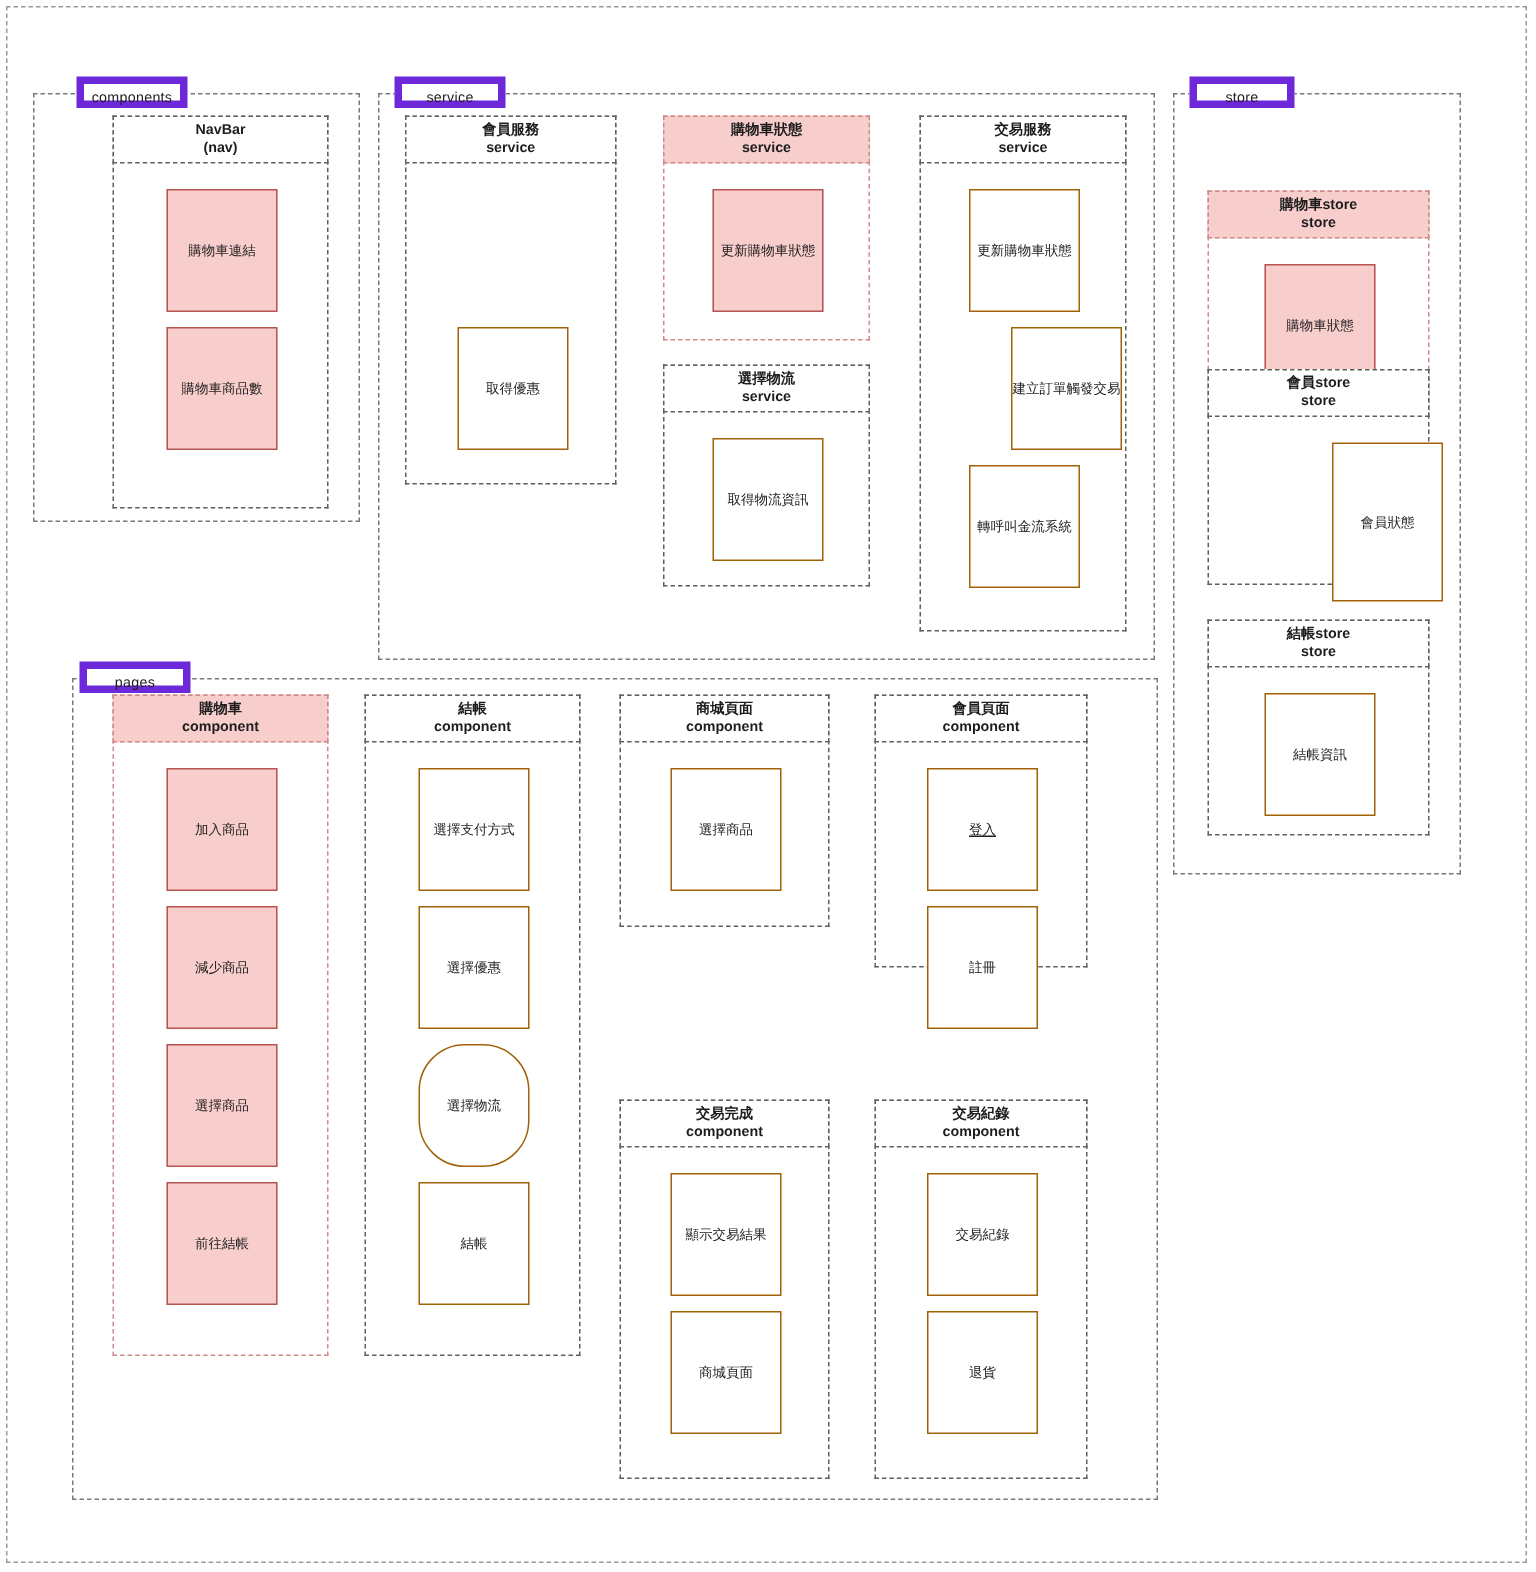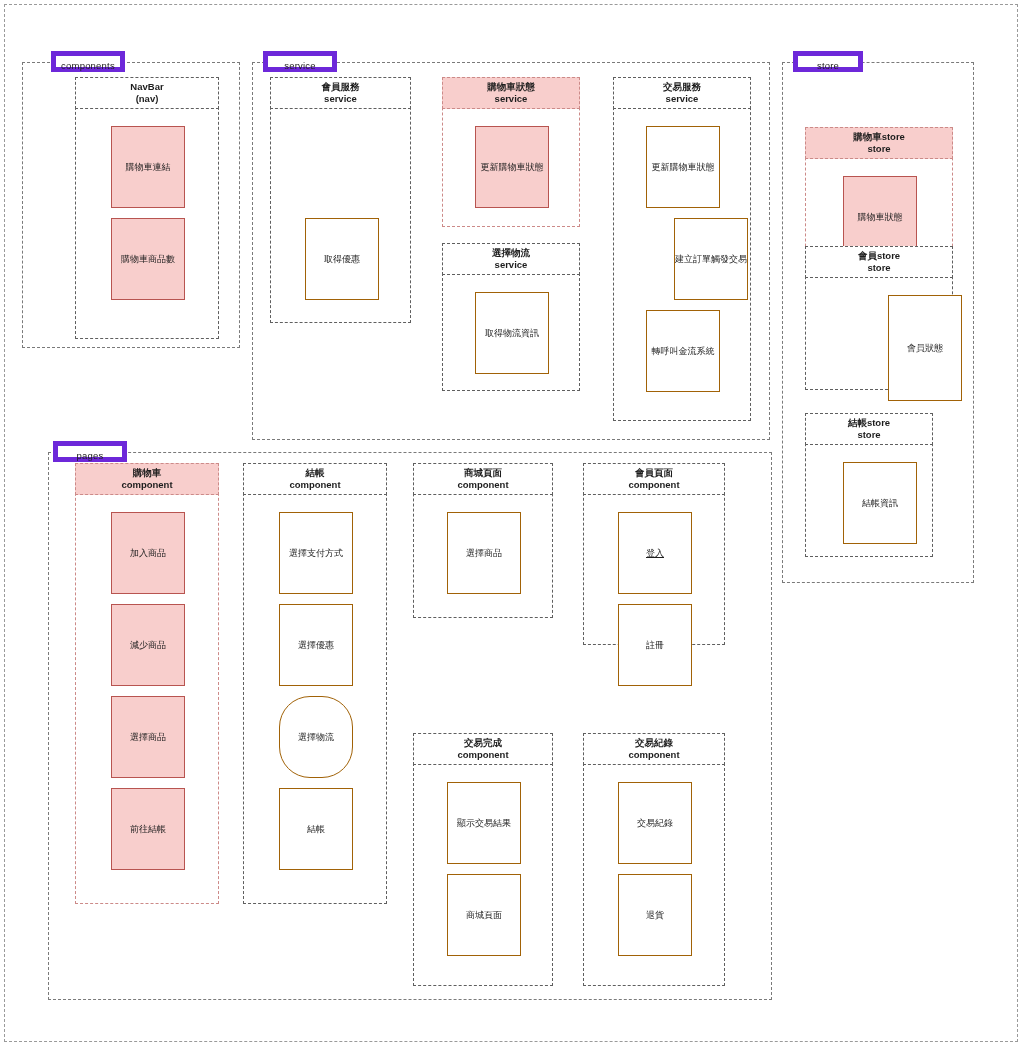--- a/index.html
+++ b/index.html
@@ -157,21 +157,21 @@
         </div>
         <div class="node hl" style="width: 74px; height: 82px; left: 37px; top: 48px;">購物車狀態</div>
       </div>
       <div class="pkg" style="left: 22px; top: 183px; width: 148px; height: 144px;">
         <div class="pkg-head">
           <span class="pkg-title">會員store</span>
           <span class="pkg-stereo">store</span>
         </div>
         <div class="node" style="width: 74px; height: 106px; left: 37px; top: 48px; margin-left: 45px;">會員狀態</div>
       </div>
-      <div class="pkg" style="left: 22px; top: 350px; width: 128px; height: 144px;">
+      <div class="pkg" style="left: 22px; top: 350px; width: 148px; height: 144px;">
         <div class="pkg-head">
           <span class="pkg-title">結帳store</span>
           <span class="pkg-stereo">store</span>
         </div>
         <div class="node" style="width: 74px; height: 82px; left: 37px; top: 48px;">結帳資訊</div>
       </div>
     </div>
     <div class="group" style="left: 48px; top: 452px; width: 724px; height: 548px;">
       <div class="group-tab" style="left: 4px; width: 74px;">pages</div>
       <div class="pkg hl" style="left: 26px; top: 10px; width: 144px; height: 441px;">

